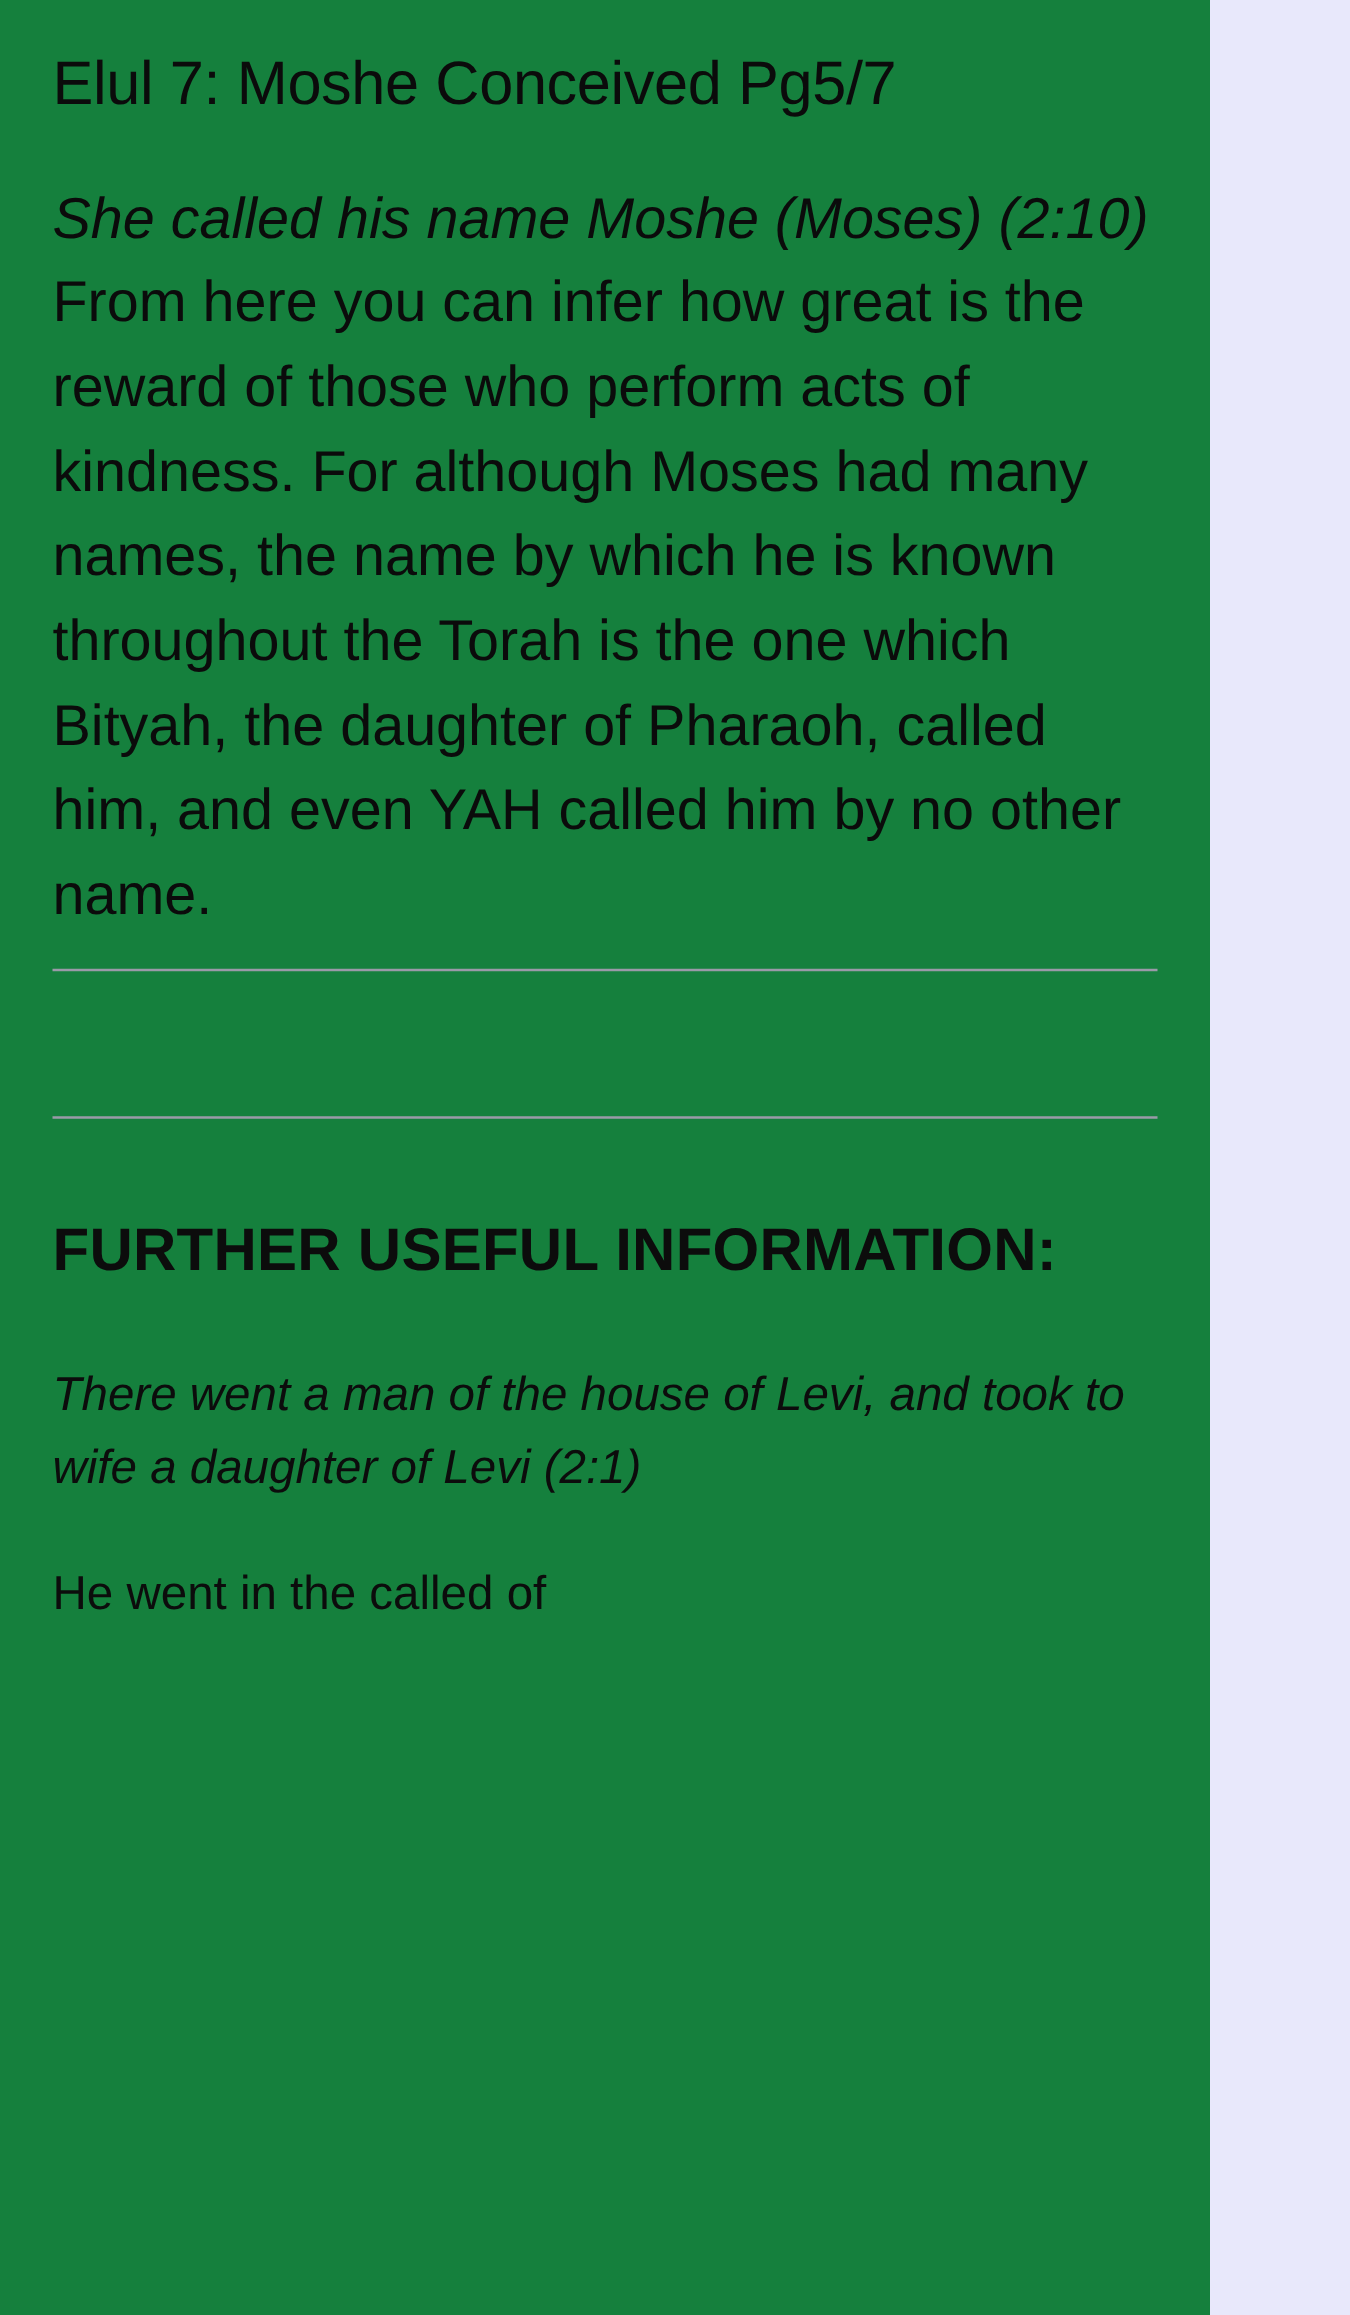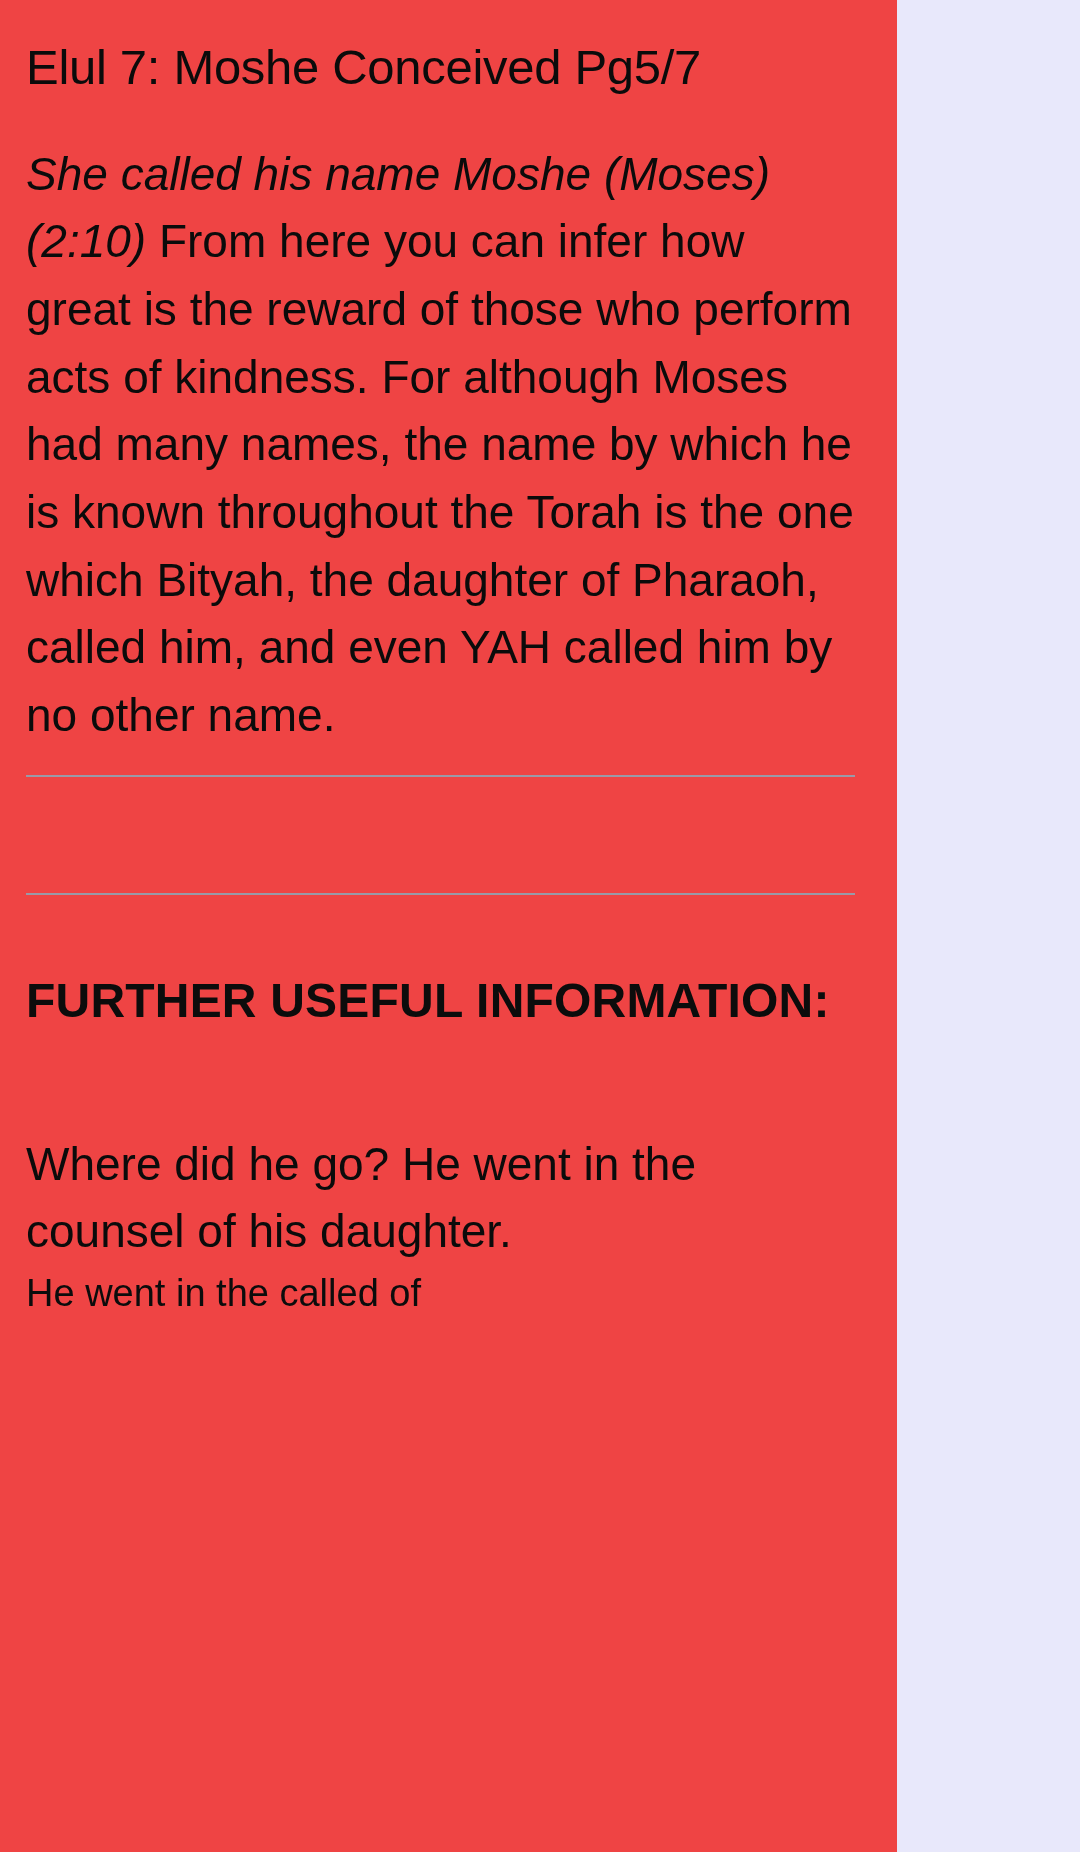--- a/index.html
+++ b/index.html
@@ -9,24 +9,24 @@
   }
   body {
     width: 1080px;
     height: 1852px;
     background: #e8e8fb;
     font-family: "Liberation Sans", sans-serif;
     color: #0c0c0c;
     overflow: hidden;
   }
   .page {
-    width: 897px;
+    width: 968px;
     min-height: 1852px;
-    background: #ef4444;
-    padding: 40px 42px 0 26px;
+    background: #15803d;
+    padding: 40px 42px 0 42px;
   }
   .title {
     font-size: 49px;
     line-height: 1.12;
     font-weight: 400;
     letter-spacing: -0.3px;
     margin: 0 0 46px 0;
     color: #0b0b0b;
   }
   .block {
@@ -92,22 +92,22 @@
   <div class="rule-wrap-2">
     <hr class="rule">
   </div>
 
   <div class="gap-after-rule-2"></div>
 
   <p class="section-head">FURTHER USEFUL INFORMATION:</p>
 
   <div class="spacer-md"></div>
 
+  <p class="verse">There went a man of the house of Levi, and took to wife a daughter of Levi (2:1)</p>
 
   <div class="spacer-sm"></div>
 
-  <p class="block">Where did he go? He went in the counsel of his daughter.</p>
 
   <div class="clip-bottom">
     <p>He went in the called of</p>
   </div>
 
 </div>
 
 </body></html>

